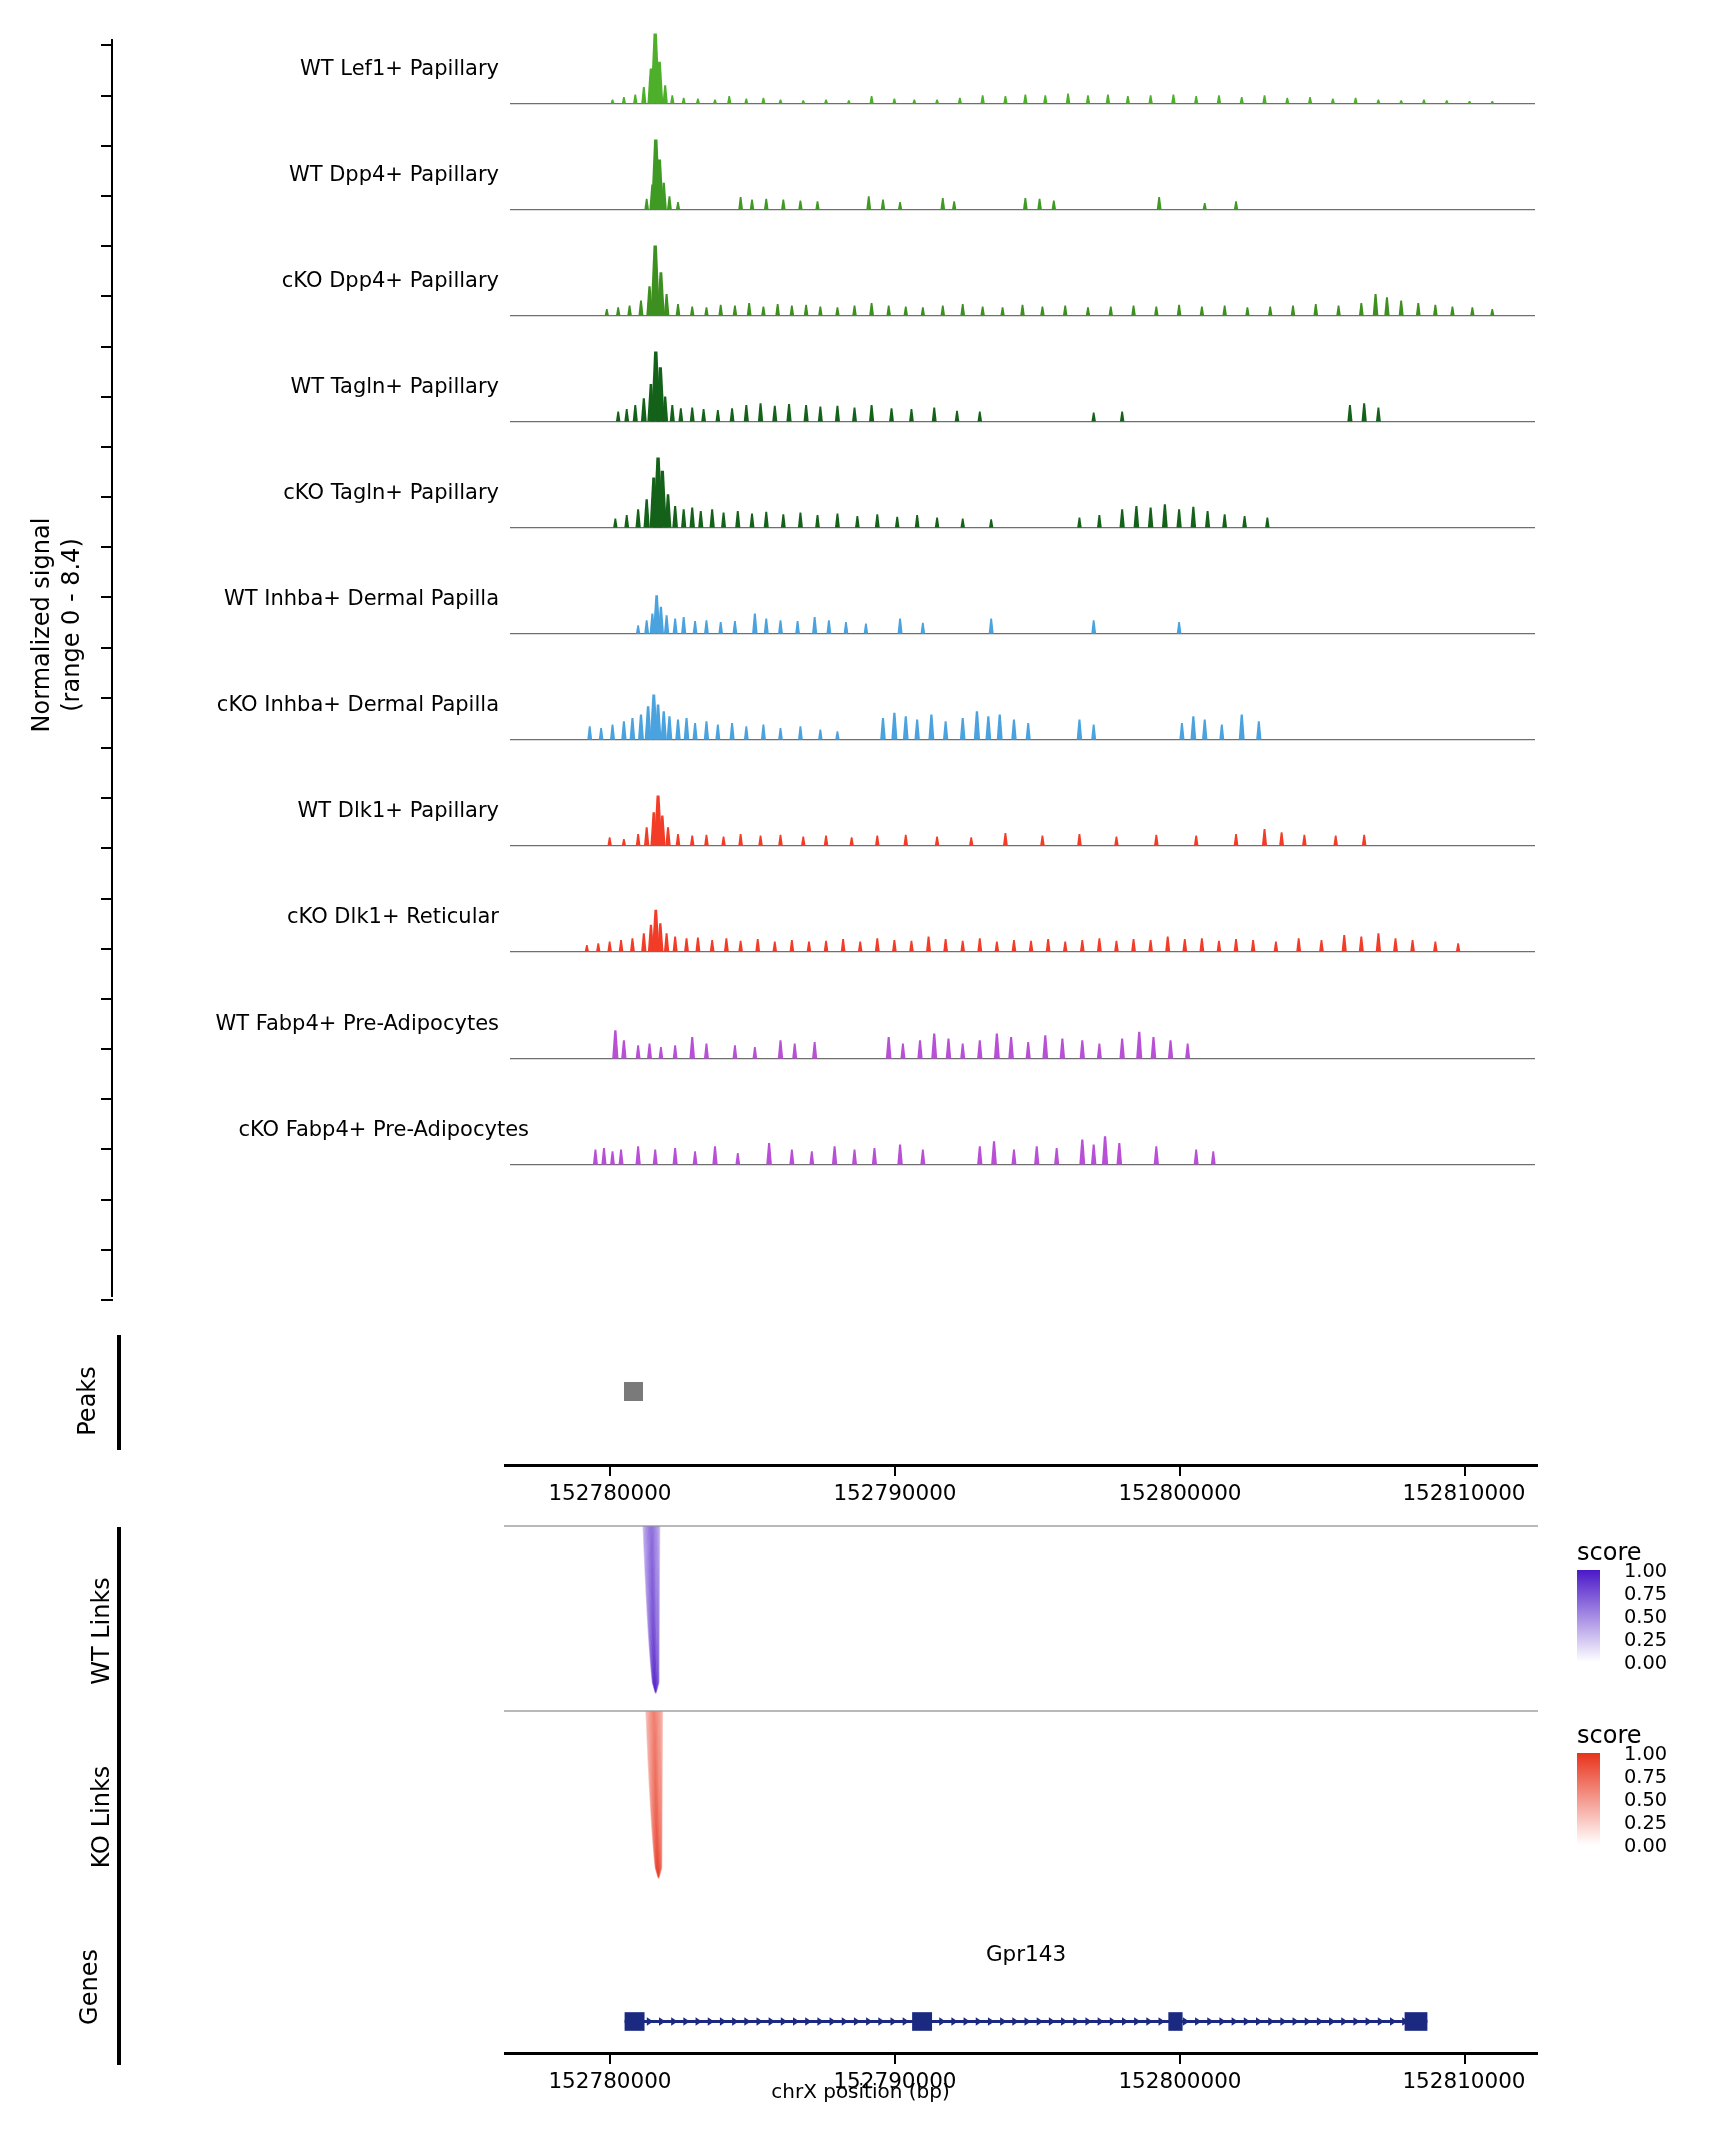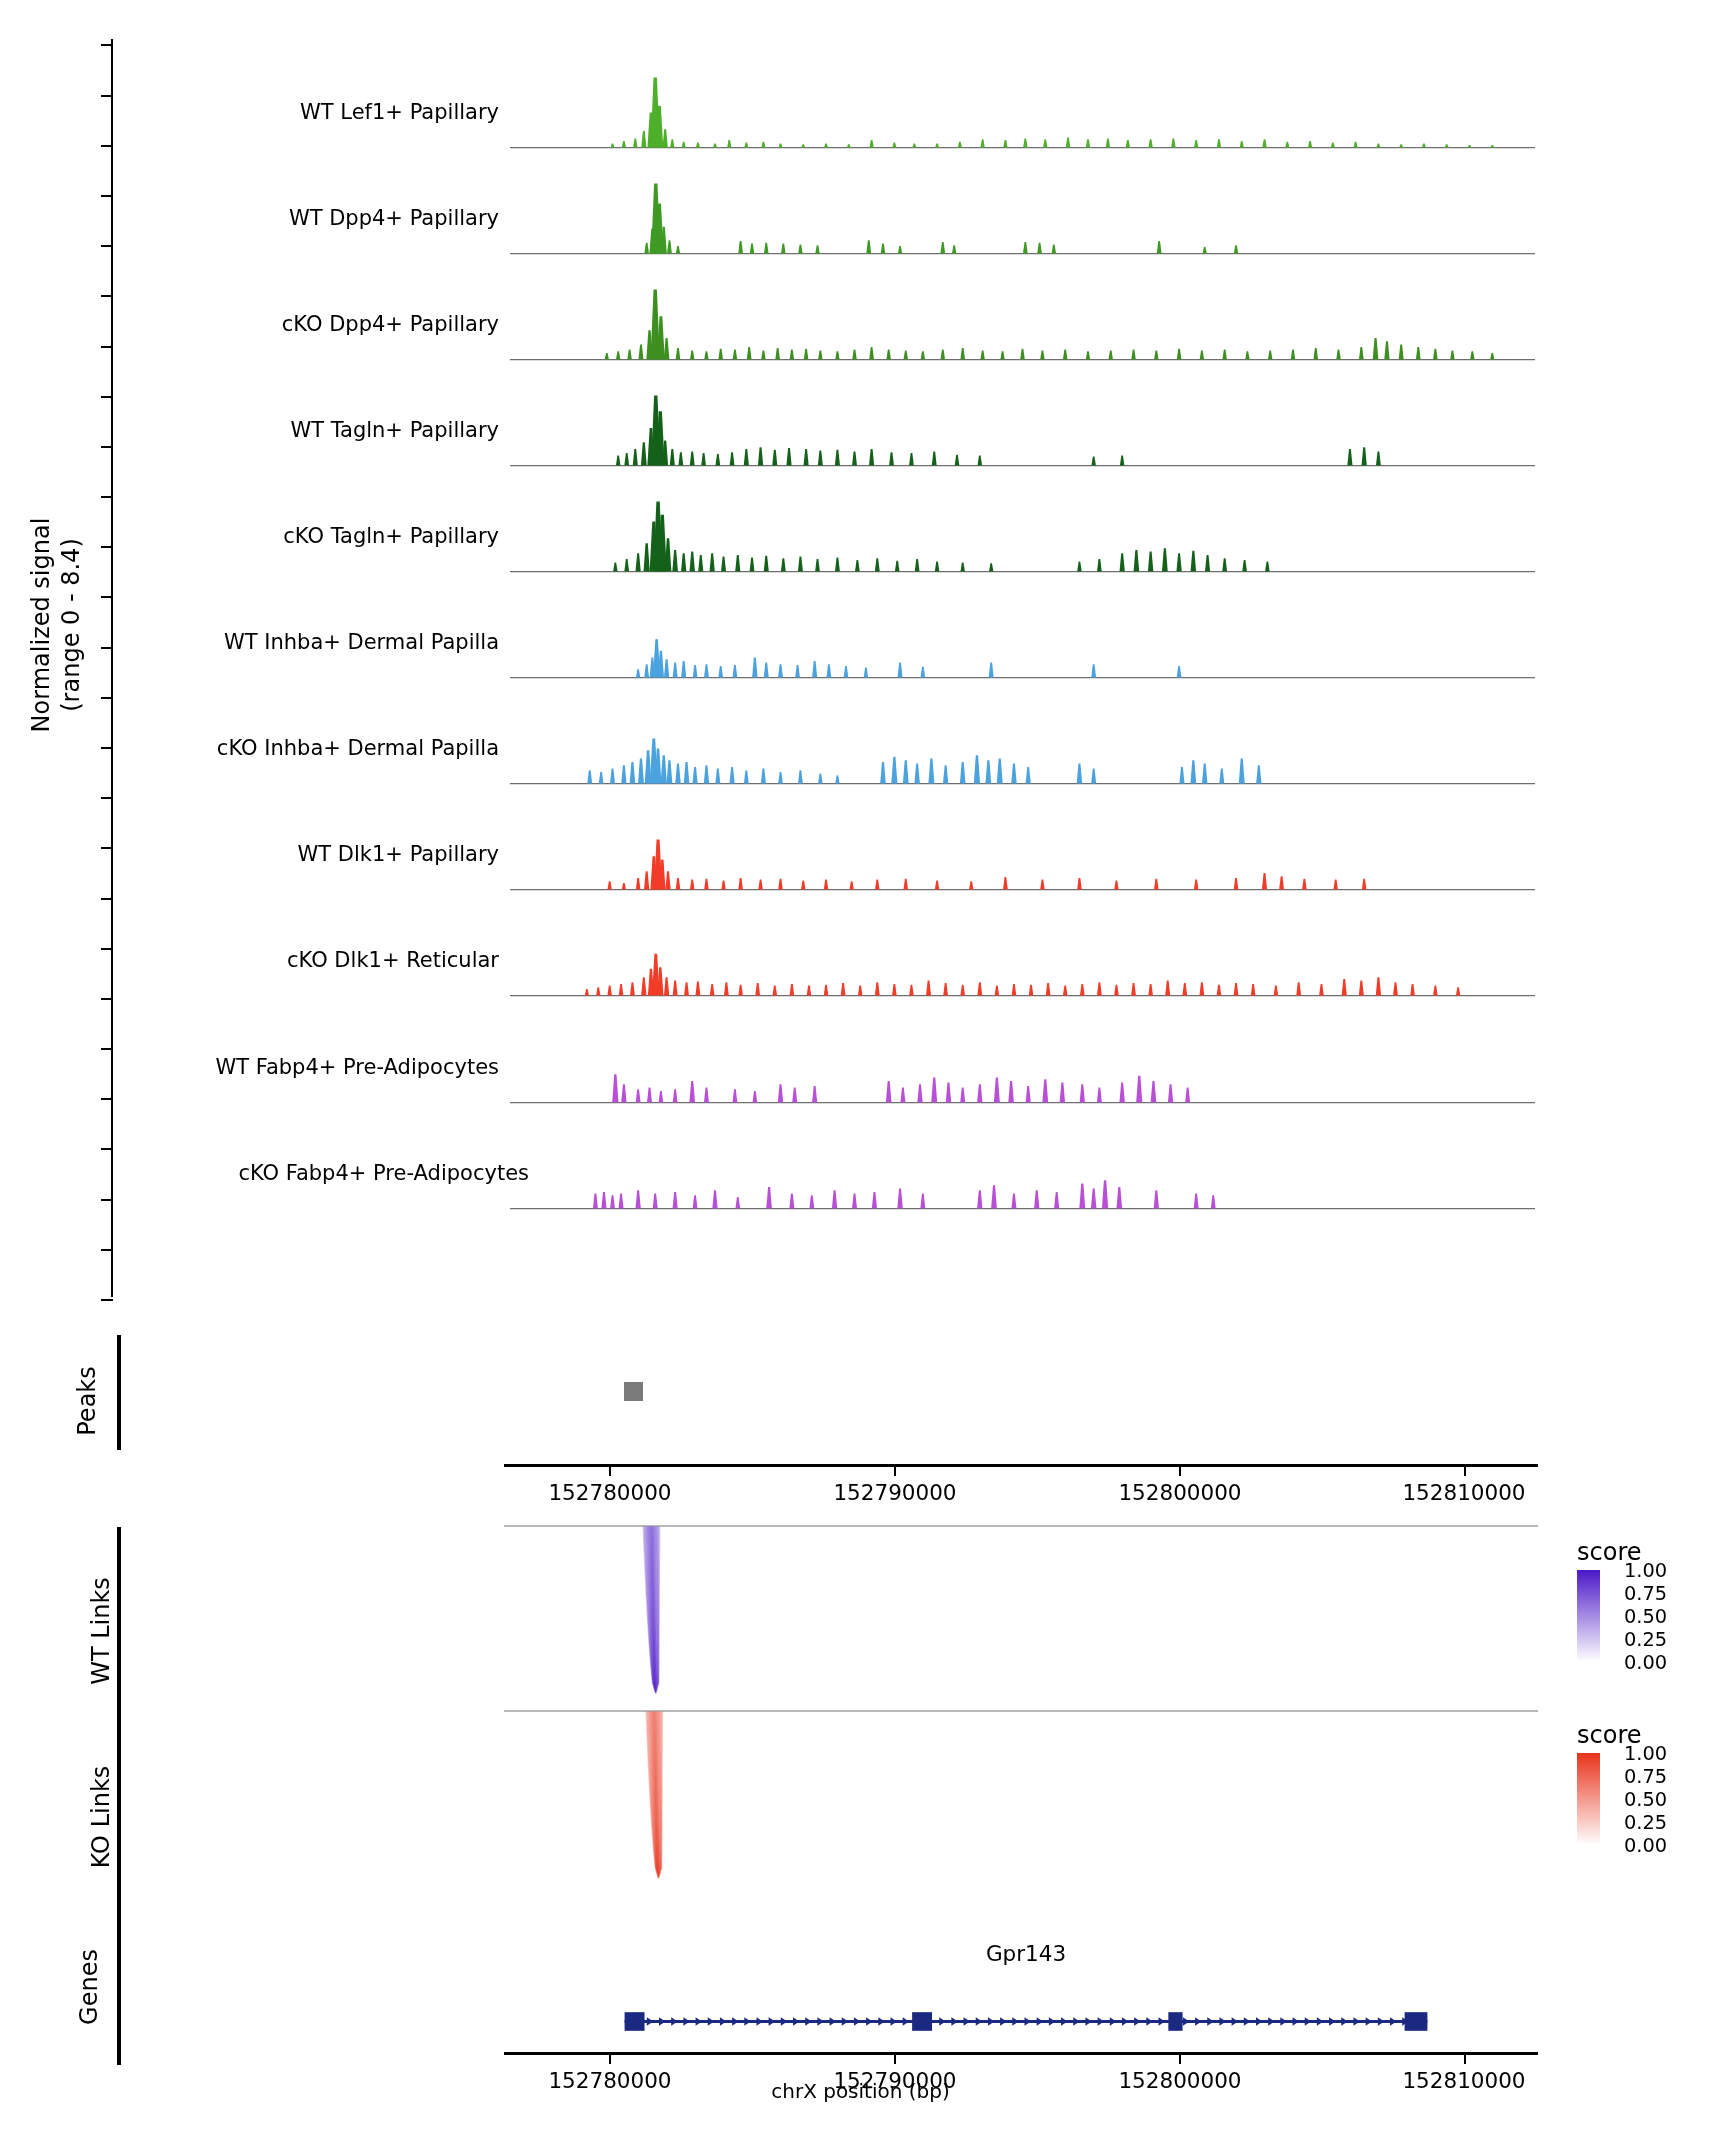--- a/index.html
+++ b/index.html
@@ -20,21 +20,20 @@
     left: 0; top: 0;
     width: 1721px; height: 2151px;
   }
 
   
   #coverage-block {
     position: absolute;
     left: 0; top: 0;
     width: 1467px;
     height: 1323px;
-    margin-top: 44px;
   }
   .track-row {
     position: absolute;
     left: 0;
     width: 1721px;
     height: 100px;
   }
   .track-label {
     position: absolute;
     right: 1222px;           

